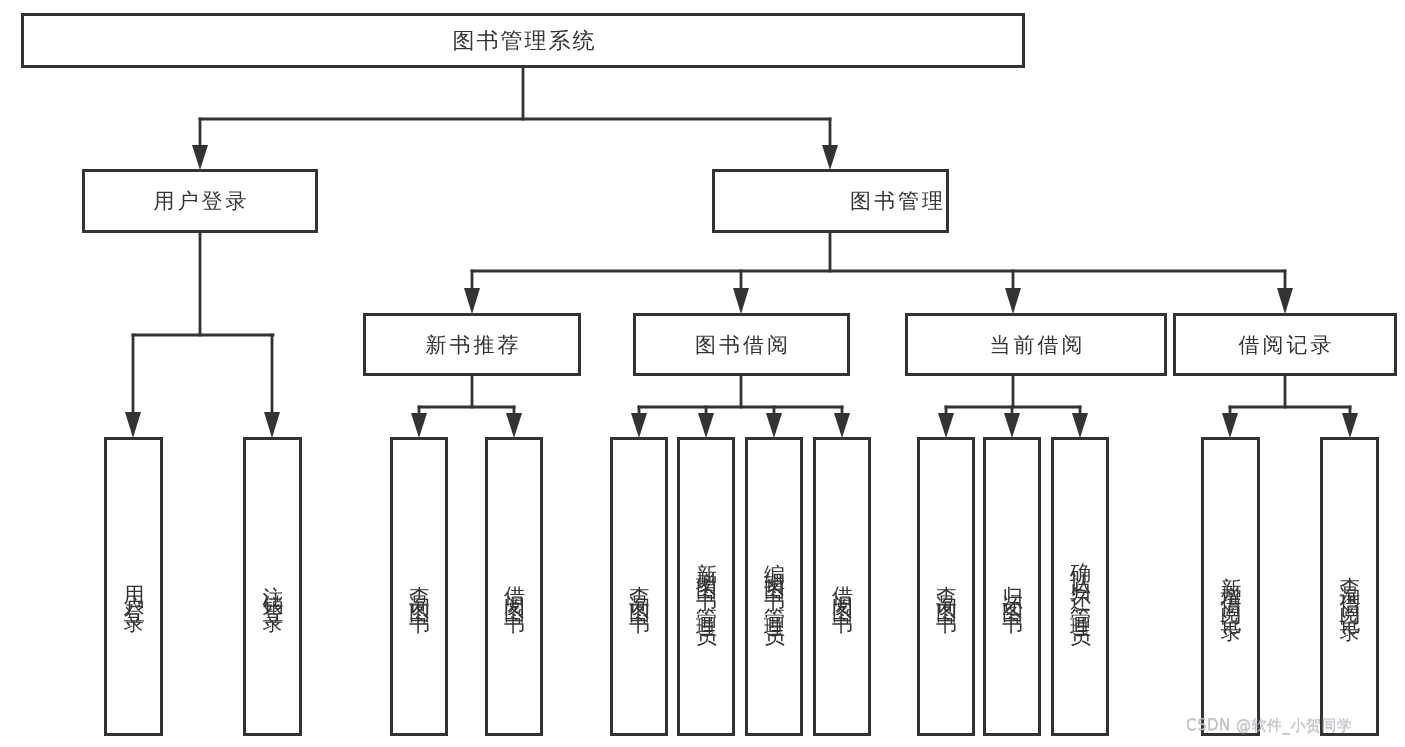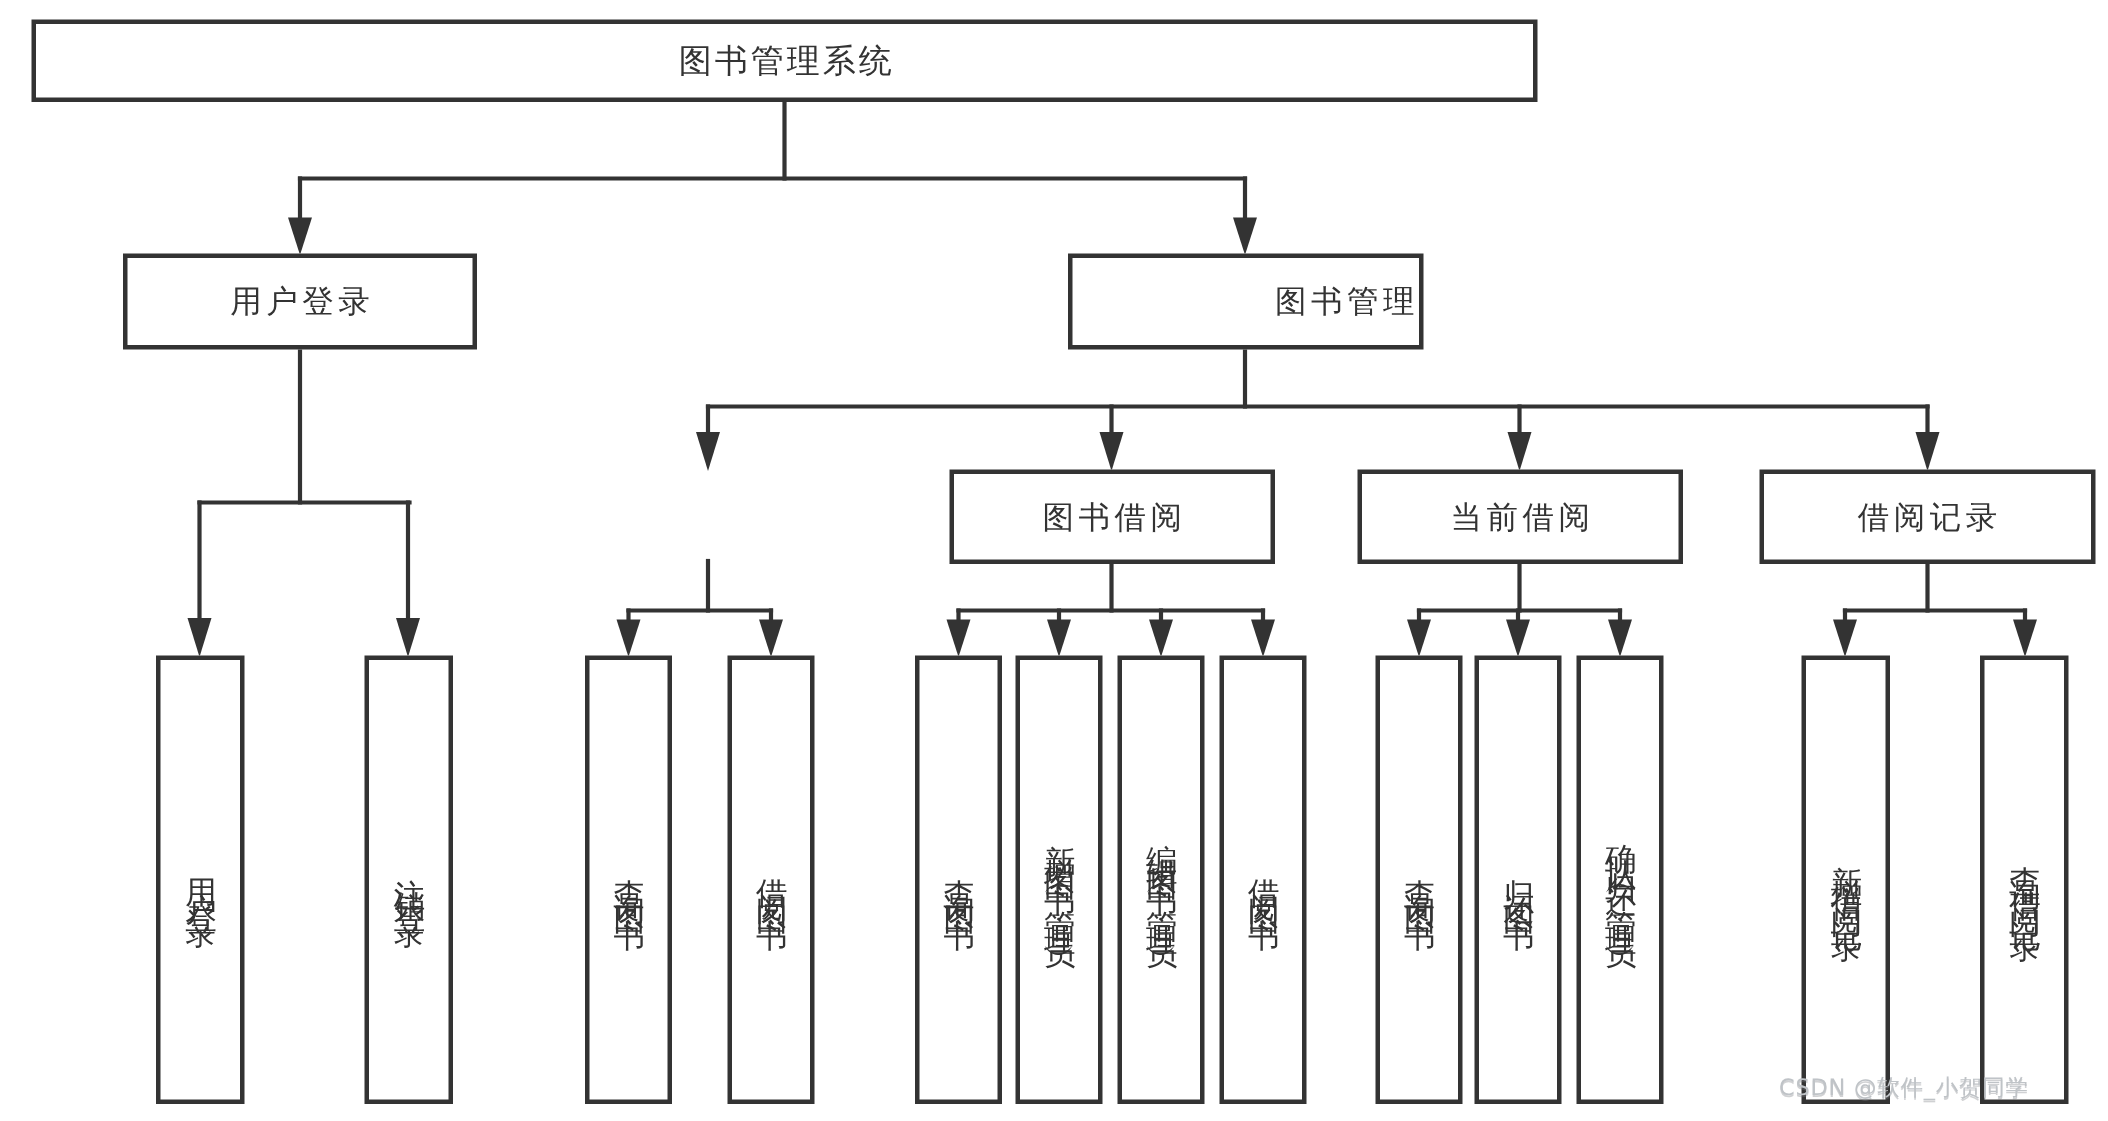--- a/index.html
+++ b/index.html
@@ -142,24 +142,27 @@
     <span class="hlabel">图书管理系统</span>
   </div>
 
   <div class="node" style="left:82px; top:169px; width:236px; height:64px;">
     <span class="hlabel">用户登录</span>
   </div>
   <div class="node" style="left:712px; top:169px; width:237px; height:64px;justify-content:flex-end;">
     <span class="hlabel">图书管理</span>
   </div>
 
+  <div class="node" style="left:363px; top:313px; width:218px; height:63px;">
+    <span class="hlabel">新书推荐</span>
+  </div>
   <div class="node" style="left:633px; top:313px; width:217px; height:63px;">
     <span class="hlabel">图书借阅</span>
   </div>
-  <div class="node" style="left:905px; top:313px; width:217px; height:63px;">
+  <div class="node" style="left:905px; top:313px; width:262px; height:63px;">
     <span class="hlabel">当前借阅</span>
   </div>
   <div class="node" style="left:1173px; top:313px; width:224px; height:63px;">
     <span class="hlabel">借阅记录</span>
   </div>
 
   <div class="node" style="left:104px; top:437px; width:59px; height:299px;">
     <span class="vtext">用户登录</span>
   </div>
   <div class="node" style="left:243px; top:437px; width:59px; height:299px;">

